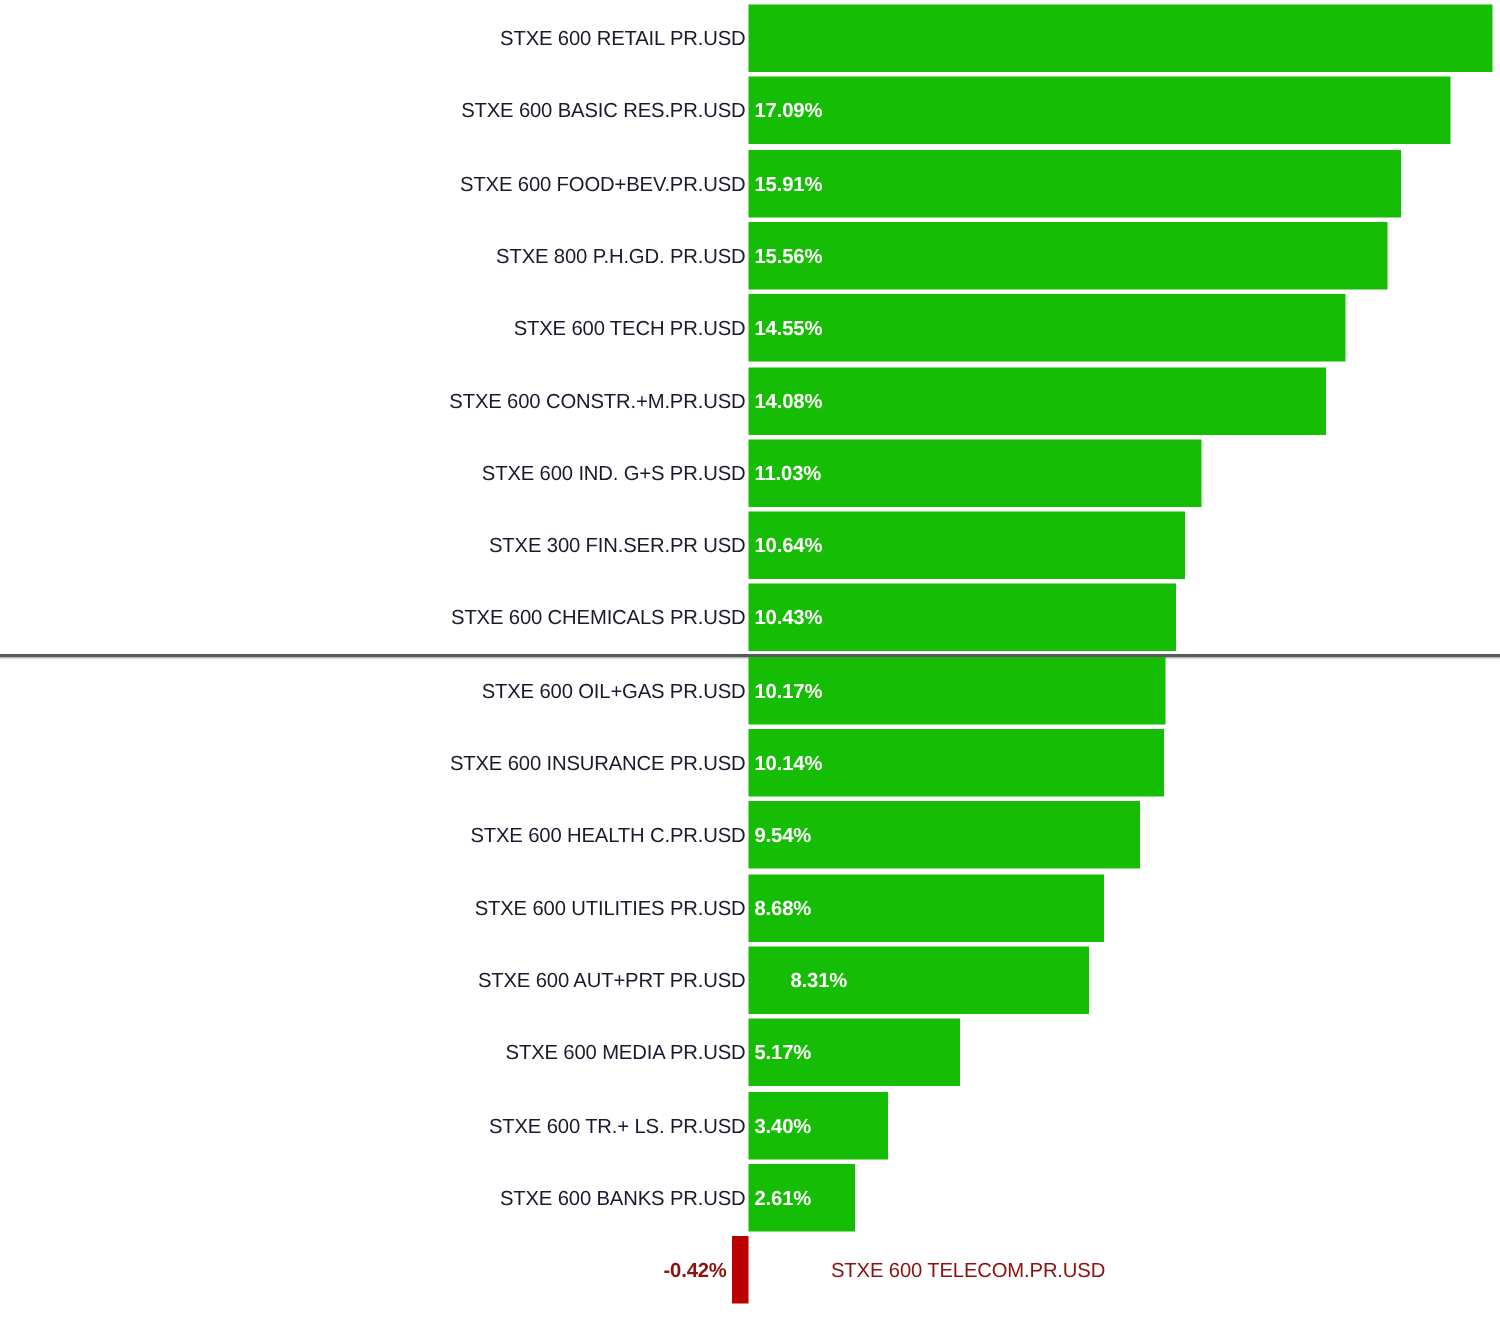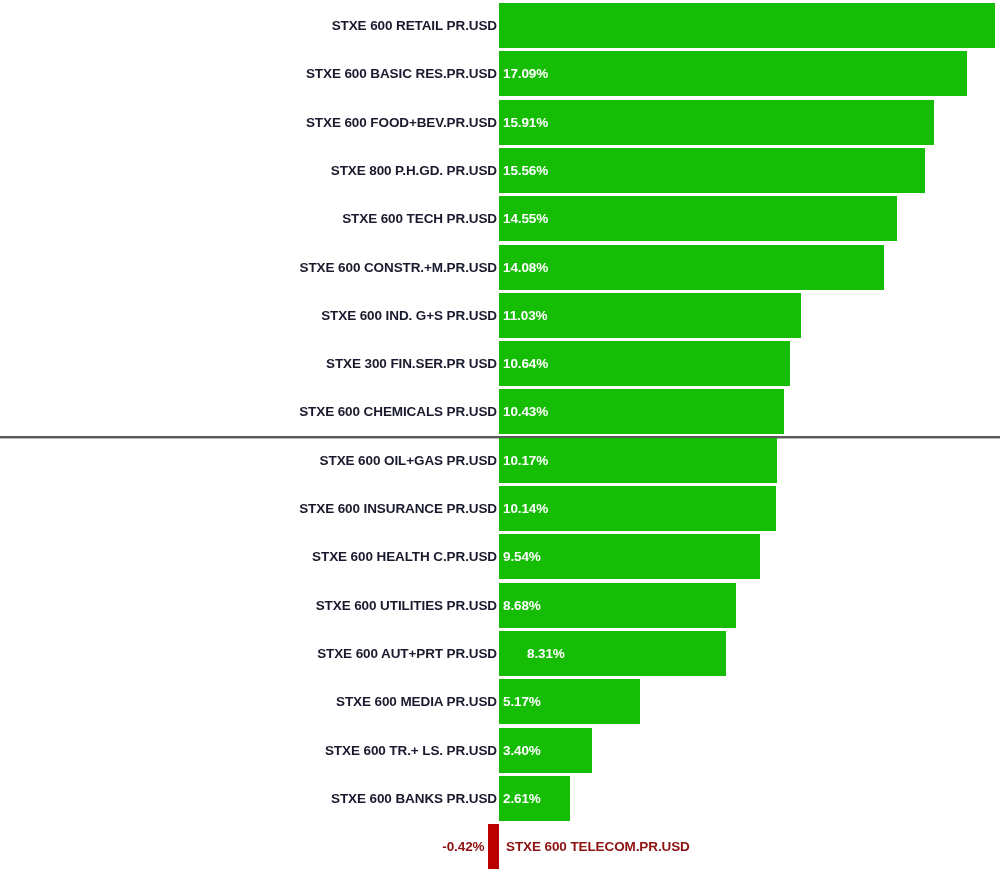--- a/index.html
+++ b/index.html
@@ -43,32 +43,33 @@
 
   .cat-label {
     position: absolute;
     top: 0;
     height: 100%;
     display: flex;
     align-items: center;
     justify-content: flex-end;
     white-space: nowrap;
     font-size: 13.5px;
-    font-weight: 700;
+    font-weight: 400;
     color: #1a1a2e;
     letter-spacing: -0.1px;
     padding-right: 2px;
     box-sizing: border-box;
   }
 
   .cat-label.neg-label {
     justify-content: flex-start;
     color: #8d1111;
     padding-right: 0;
     padding-left: 4px;
+    margin-left: 48px;
   }
 
   .bar {
     position: absolute;
     top: 0;
     height: 100%;
     background: #16bd05;
     box-sizing: border-box;
   }
 

